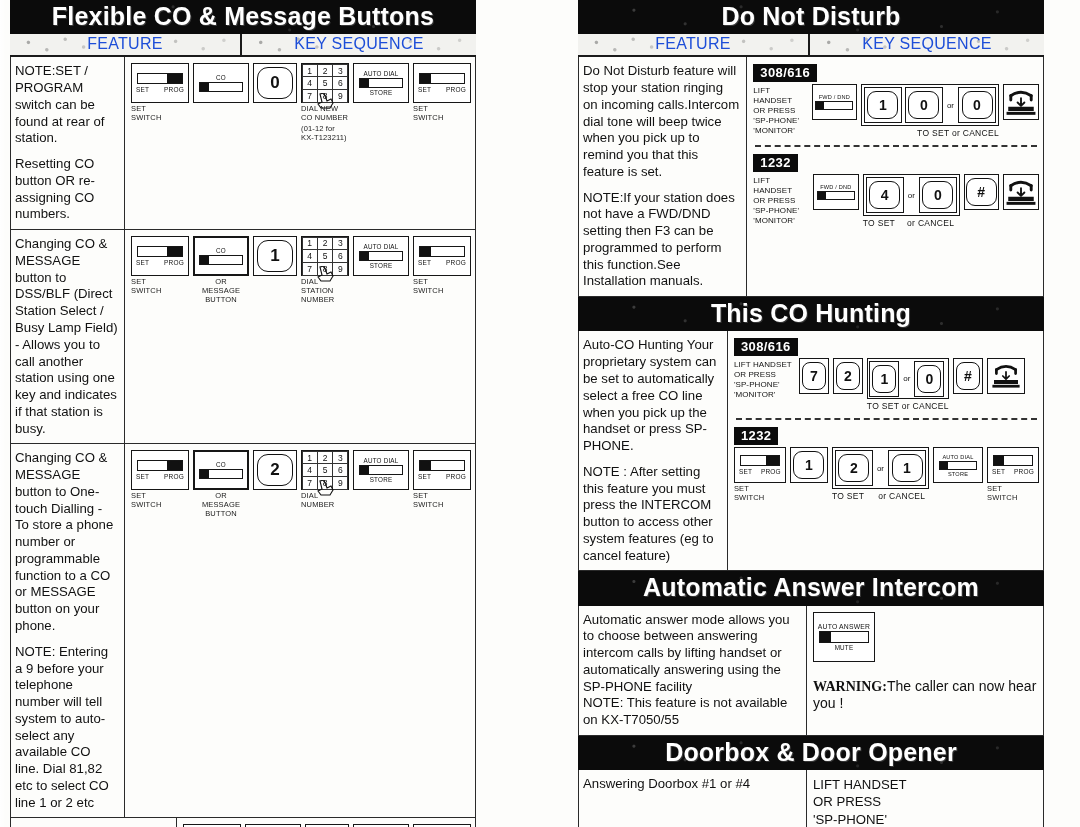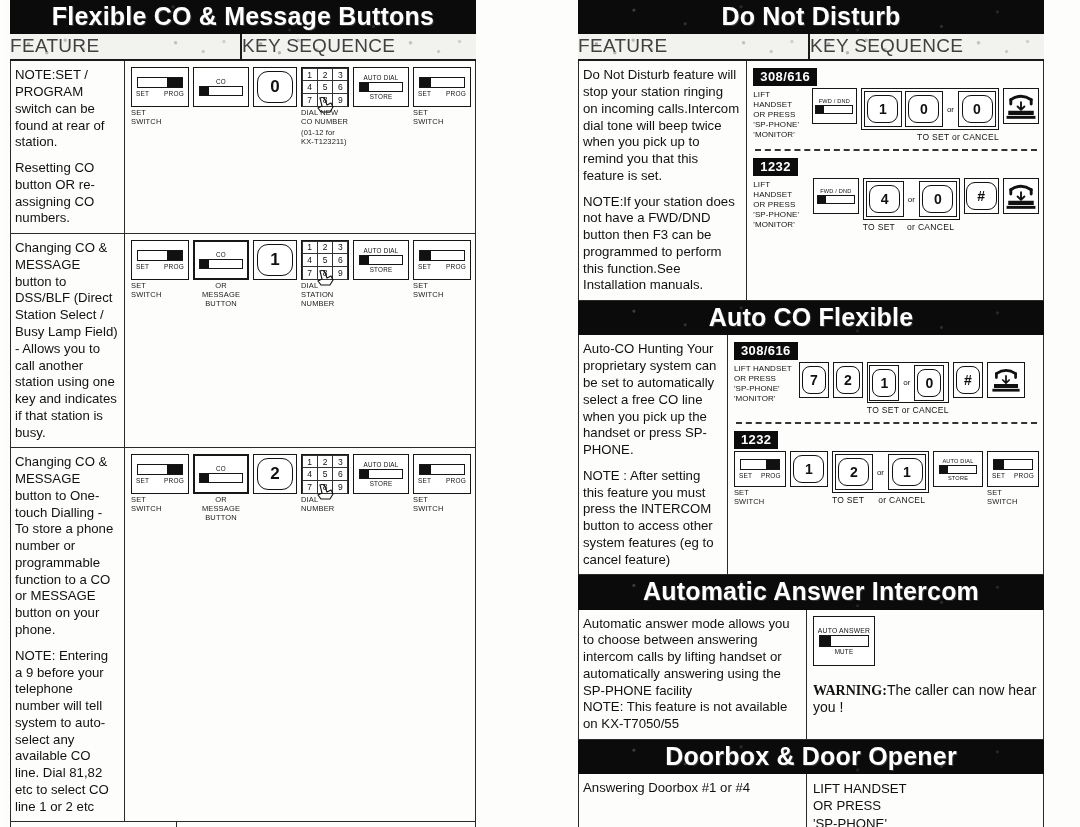--- a/index.html
+++ b/index.html
@@ -35,22 +35,22 @@
       radial-gradient(circle at 60% 88%, rgba(255,255,255,.10) 0 1px, transparent 2px);
     pointer-events:none;
   }
   .banner span{position:relative;z-index:2;}
 
   .colhead{
     display:flex;border-bottom:2px solid #1a1a1a;
     background:#f2f2ef;
   }
   .colhead .ch{
-    font-size:19px;padding:1px 0 2px 0;
-    letter-spacing:.3px; color:#404040;
+    font-size:16px;text-align:center;padding:1px 0 2px 0;
+    letter-spacing:.3px; color:#1d4ed8;
     position:relative;overflow:hidden;
   }
   .colhead .ch::before{
     content:"";position:absolute;inset:0;
     background:
       radial-gradient(circle at 8% 40%, rgba(0,0,0,.30) 0 1.2px, transparent 2.2px),
       radial-gradient(circle at 16% 75%, rgba(0,0,0,.24) 0 1.2px, transparent 2.2px),
       radial-gradient(circle at 24% 25%, rgba(0,0,0,.22) 0 1.2px, transparent 2.2px),
       radial-gradient(circle at 32% 62%, rgba(0,0,0,.18) 0 1.2px, transparent 2.2px),
       radial-gradient(circle at 72% 35%, rgba(0,0,0,.20) 0 1.2px, transparent 2.2px),
@@ -504,21 +504,21 @@
   <div class="section">
     <div class="banner"><span>Do Not Disturb</span></div>
     <div class="colhead">
       <div class="ch ch-feature"><b>FEATURE</b></div>
       <div class="ch ch-keyseq"><b>KEY SEQUENCE</b></div>
     </div>
     <div class="tbl">
       <div class="row last">
         <div class="cell-f">
           <p class="ftext">Do Not Disturb feature will stop your station ringing on incoming calls.Intercom dial tone will beep twice when you pick up to remind you that this feature is set.</p>
-          <p class="ftext">NOTE:If your station does not have a FWD/DND button then F3 can be programmed to perform this function.See Installation manuals.</p>
+          <p class="ftext">NOTE:If your station does not have a FWD/DND setting then F3 can be programmed to perform this function.See Installation manuals.</p>
         </div>
         <div class="cell-k">
 
           <div>
             <div class="chip">308/616</div>
             <div class="seq" style="align-items:flex-start">
               <div class="lift" style="white-space:pre-line;margin-top:2px">LIFT HANDSET
 OR PRESS
 'SP-PHONE'
 'MONITOR'</div>
@@ -599,21 +599,21 @@
               </div>
             </div>
           </div>
 
         </div>
       </div>
     </div>
   </div>
 
   <div class="section">
-    <div class="banner"><span>Auto CO Flexible</span></div>
+    <div class="banner"><span>This CO Hunting</span></div>
     <div class="tbl">
       <div class="row last">
         <div class="cell-f">
           <p class="ftext">Auto-CO Hunting Your proprietary system can be set to automatically select a free CO line when you pick up the handset or press SP-PHONE.</p>
           <p class="ftext">NOTE : After setting this feature you must press the INTERCOM button to access other system features (eg to cancel feature)</p>
         </div>
         <div class="cell-k">
 
           <div>
             <div class="chip">308/616</div>

